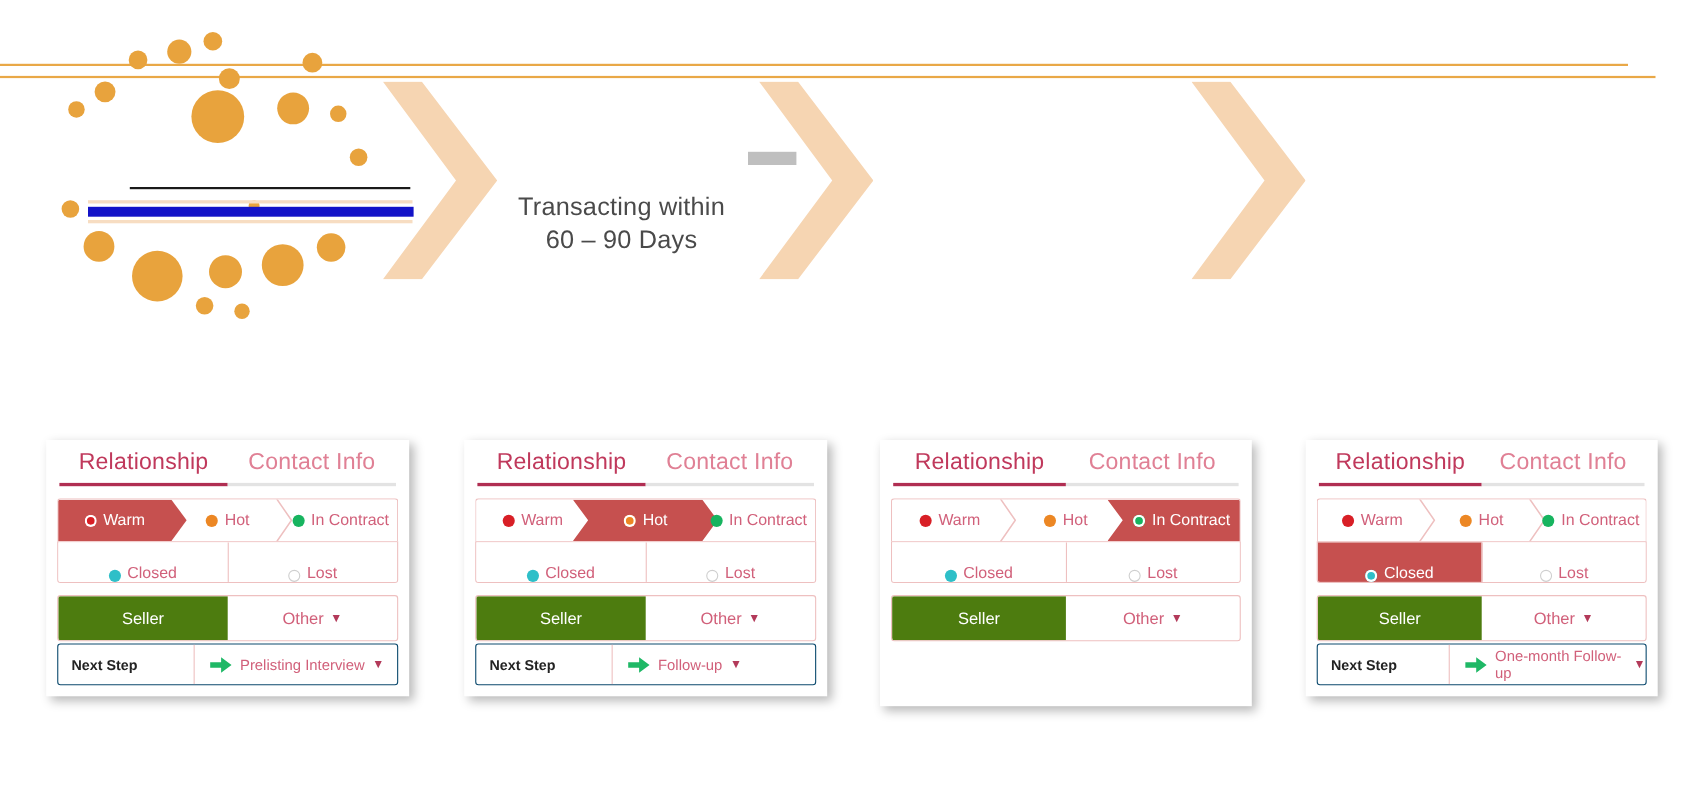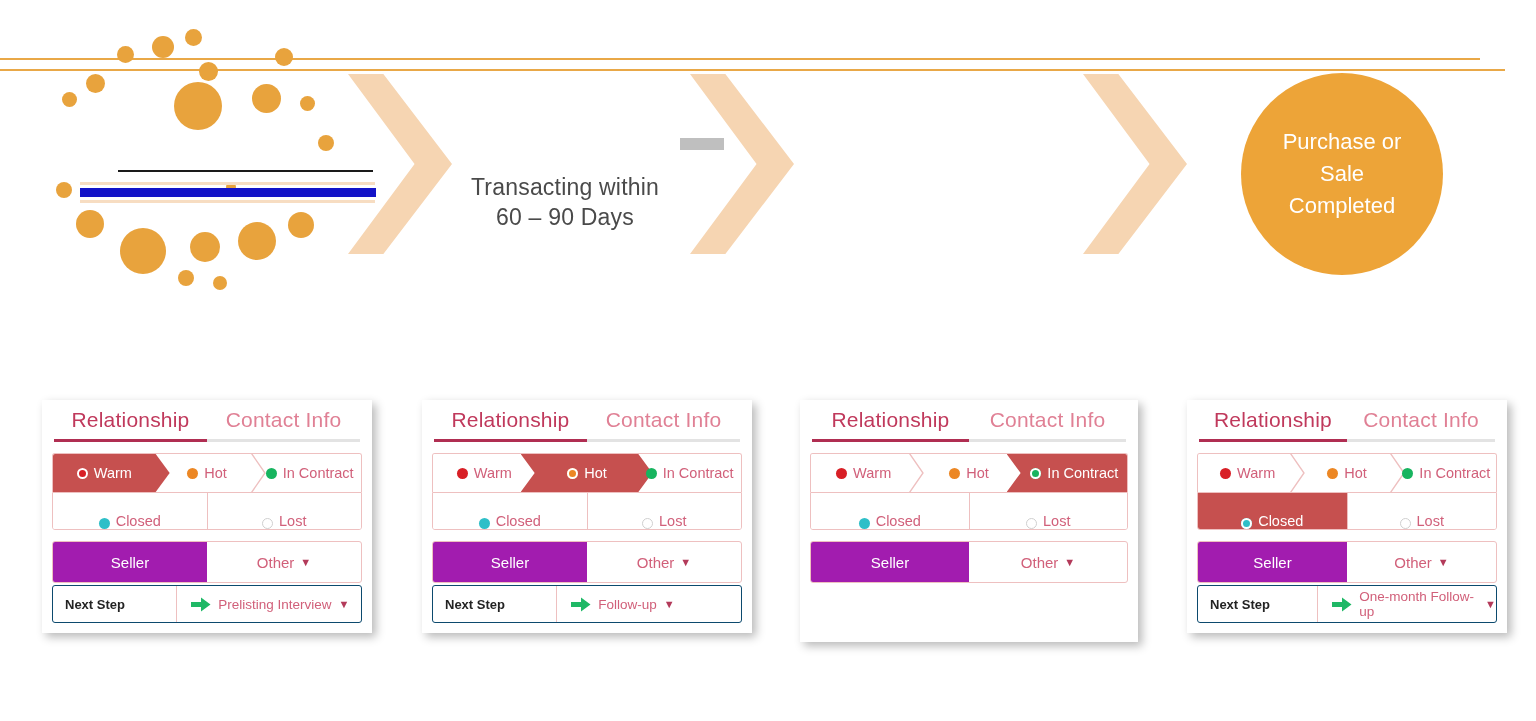--- a/index.html
+++ b/index.html
@@ -207,21 +207,21 @@
   }
   .so-cell {
     flex: 1 1 0;
     height: 40px;
     display: flex;
     align-items: center;
     justify-content: center;
     font-size: 15px;
     color: #d1607a;
   }
-  .so-cell.sel { background: #a21caf; color: #ffffff; }
+  .so-cell.sel { background: #4d7c0f; color: #ffffff; }
 
   
   .ns-row {
     display: flex;
     margin-top: 2px;
     border: 1px solid #0c4a6e;
     border-radius: 3px;
     overflow: hidden;
     min-height: 38px;
   }
@@ -284,25 +284,20 @@
     <div class="tanline" style="left:80px;top:200px;width:295px;"></div>
     <div class="grayblock" style="left:680px;top:138px;width:44px;height:12px;opacity:.55;"></div>
 
     <div class="chev" style="left:348px;"></div>
     <div class="chev" style="left:690px;"></div>
     <div class="chev" style="left:1083px;"></div>
 
     <div class="stage-label" style="left:430px;top:128px;width:270px;margin-top:44px;">Transacting within
 60 – 90 Days</div>
 
-    <div id="final-circle">
-      <div class="txt">Purchase or
-Sale
-Completed</div>
-    </div>
   </div>
 
   <div id="cards">
       <div class="card c1">
         <div class="tabs">
           <div class="tab active">Relationship</div>
           <div class="tab passive">Contact Info</div>
         </div>
         <div class="seg-wrap">
           <div class="seg-row stage-row">

